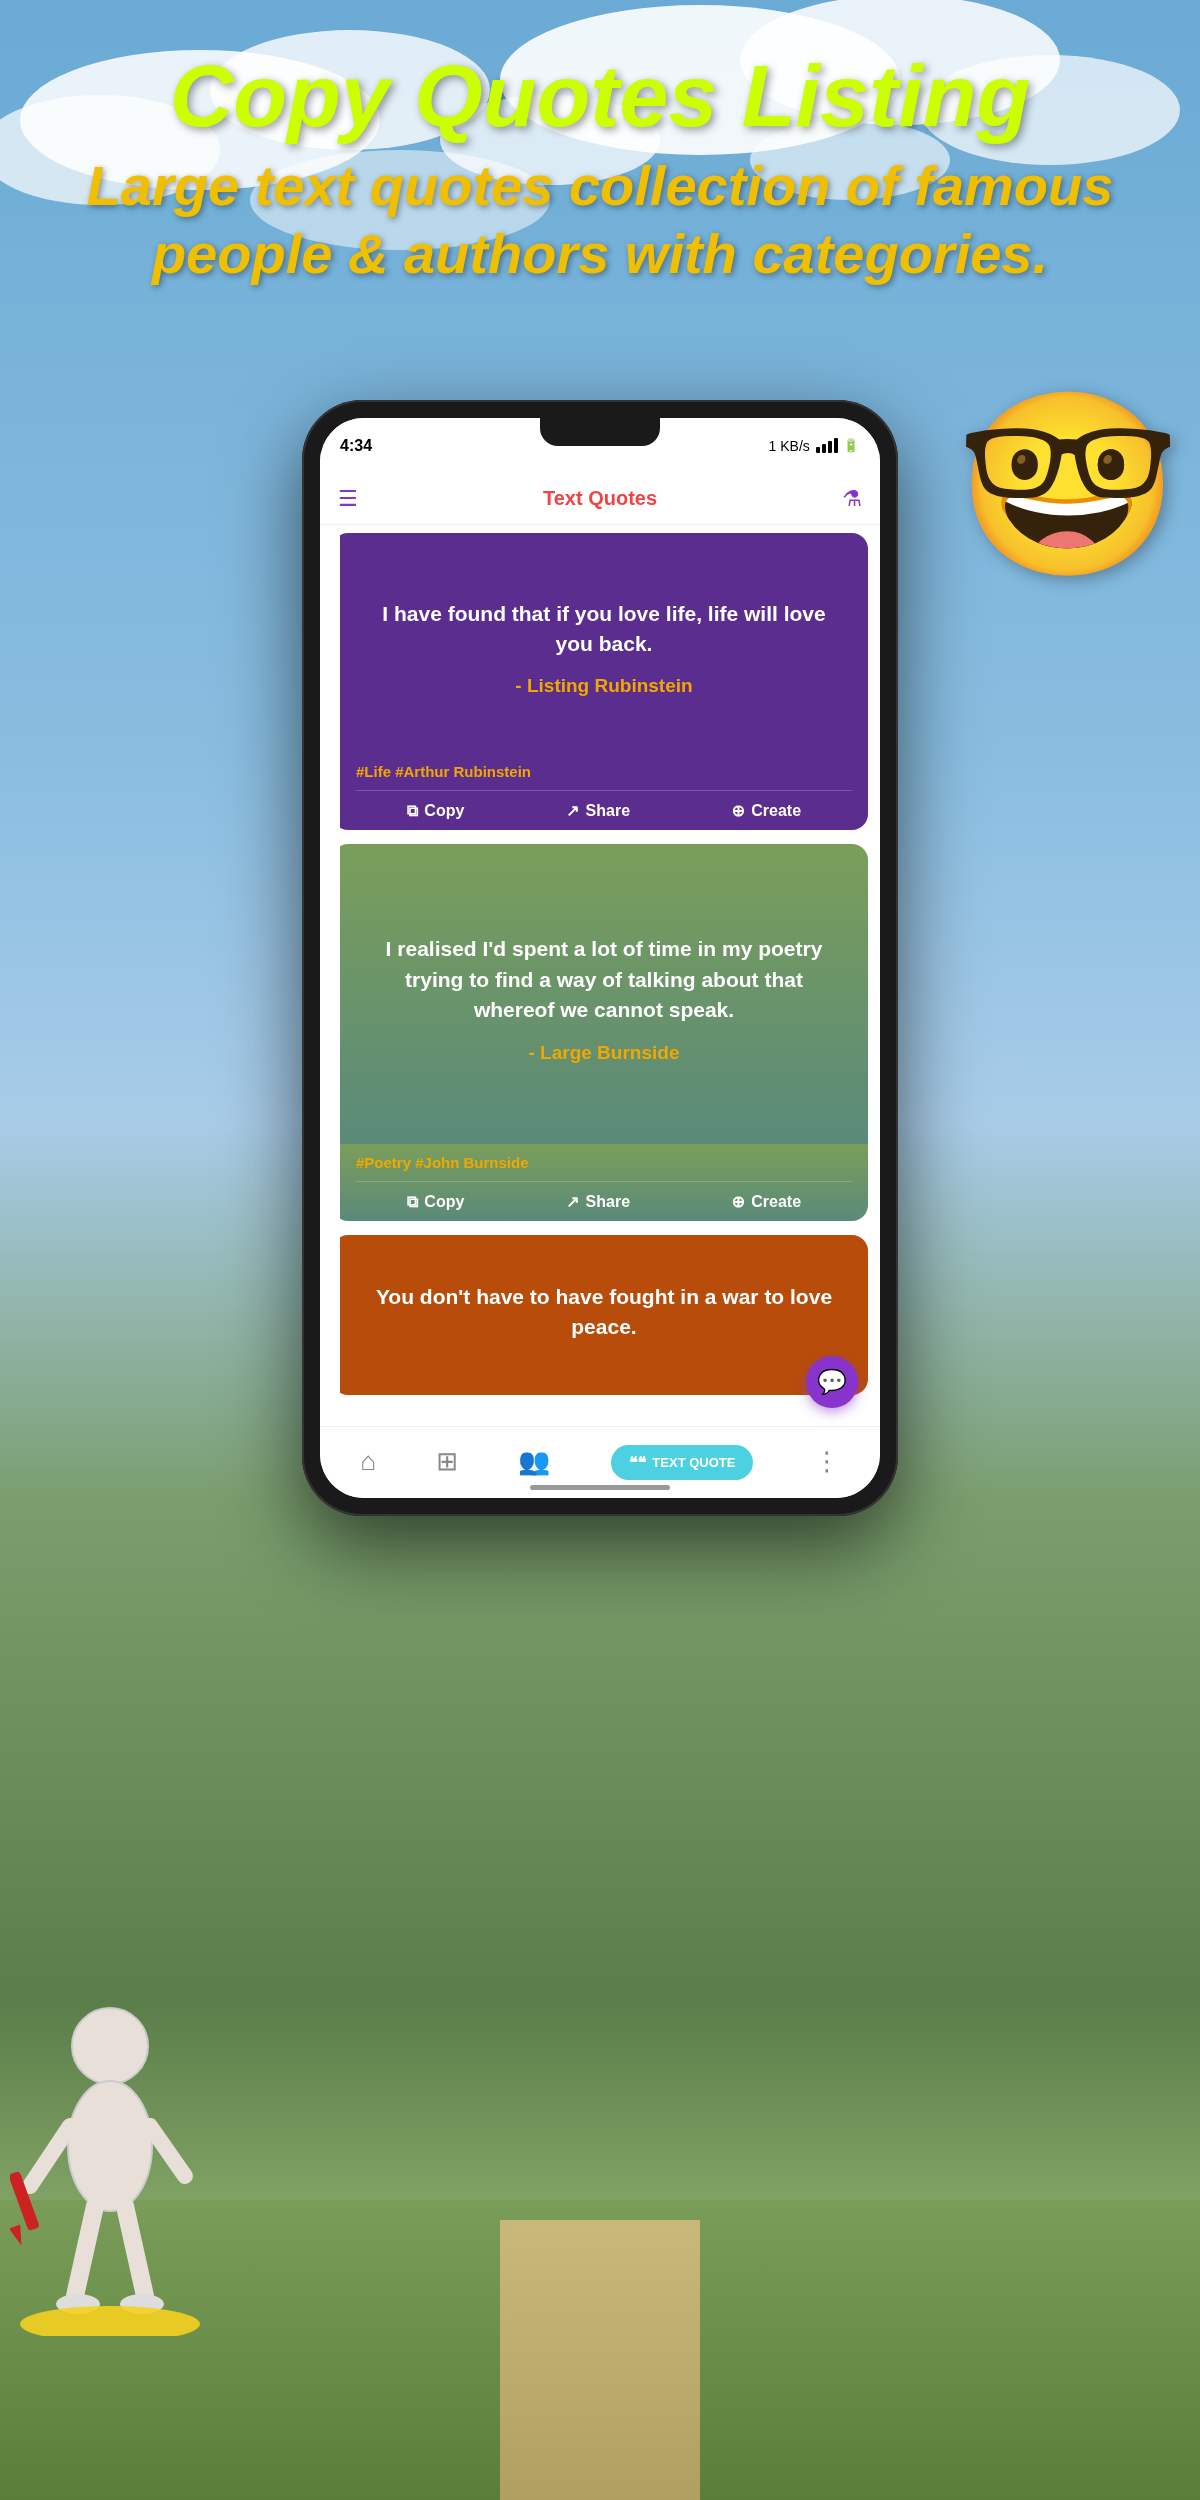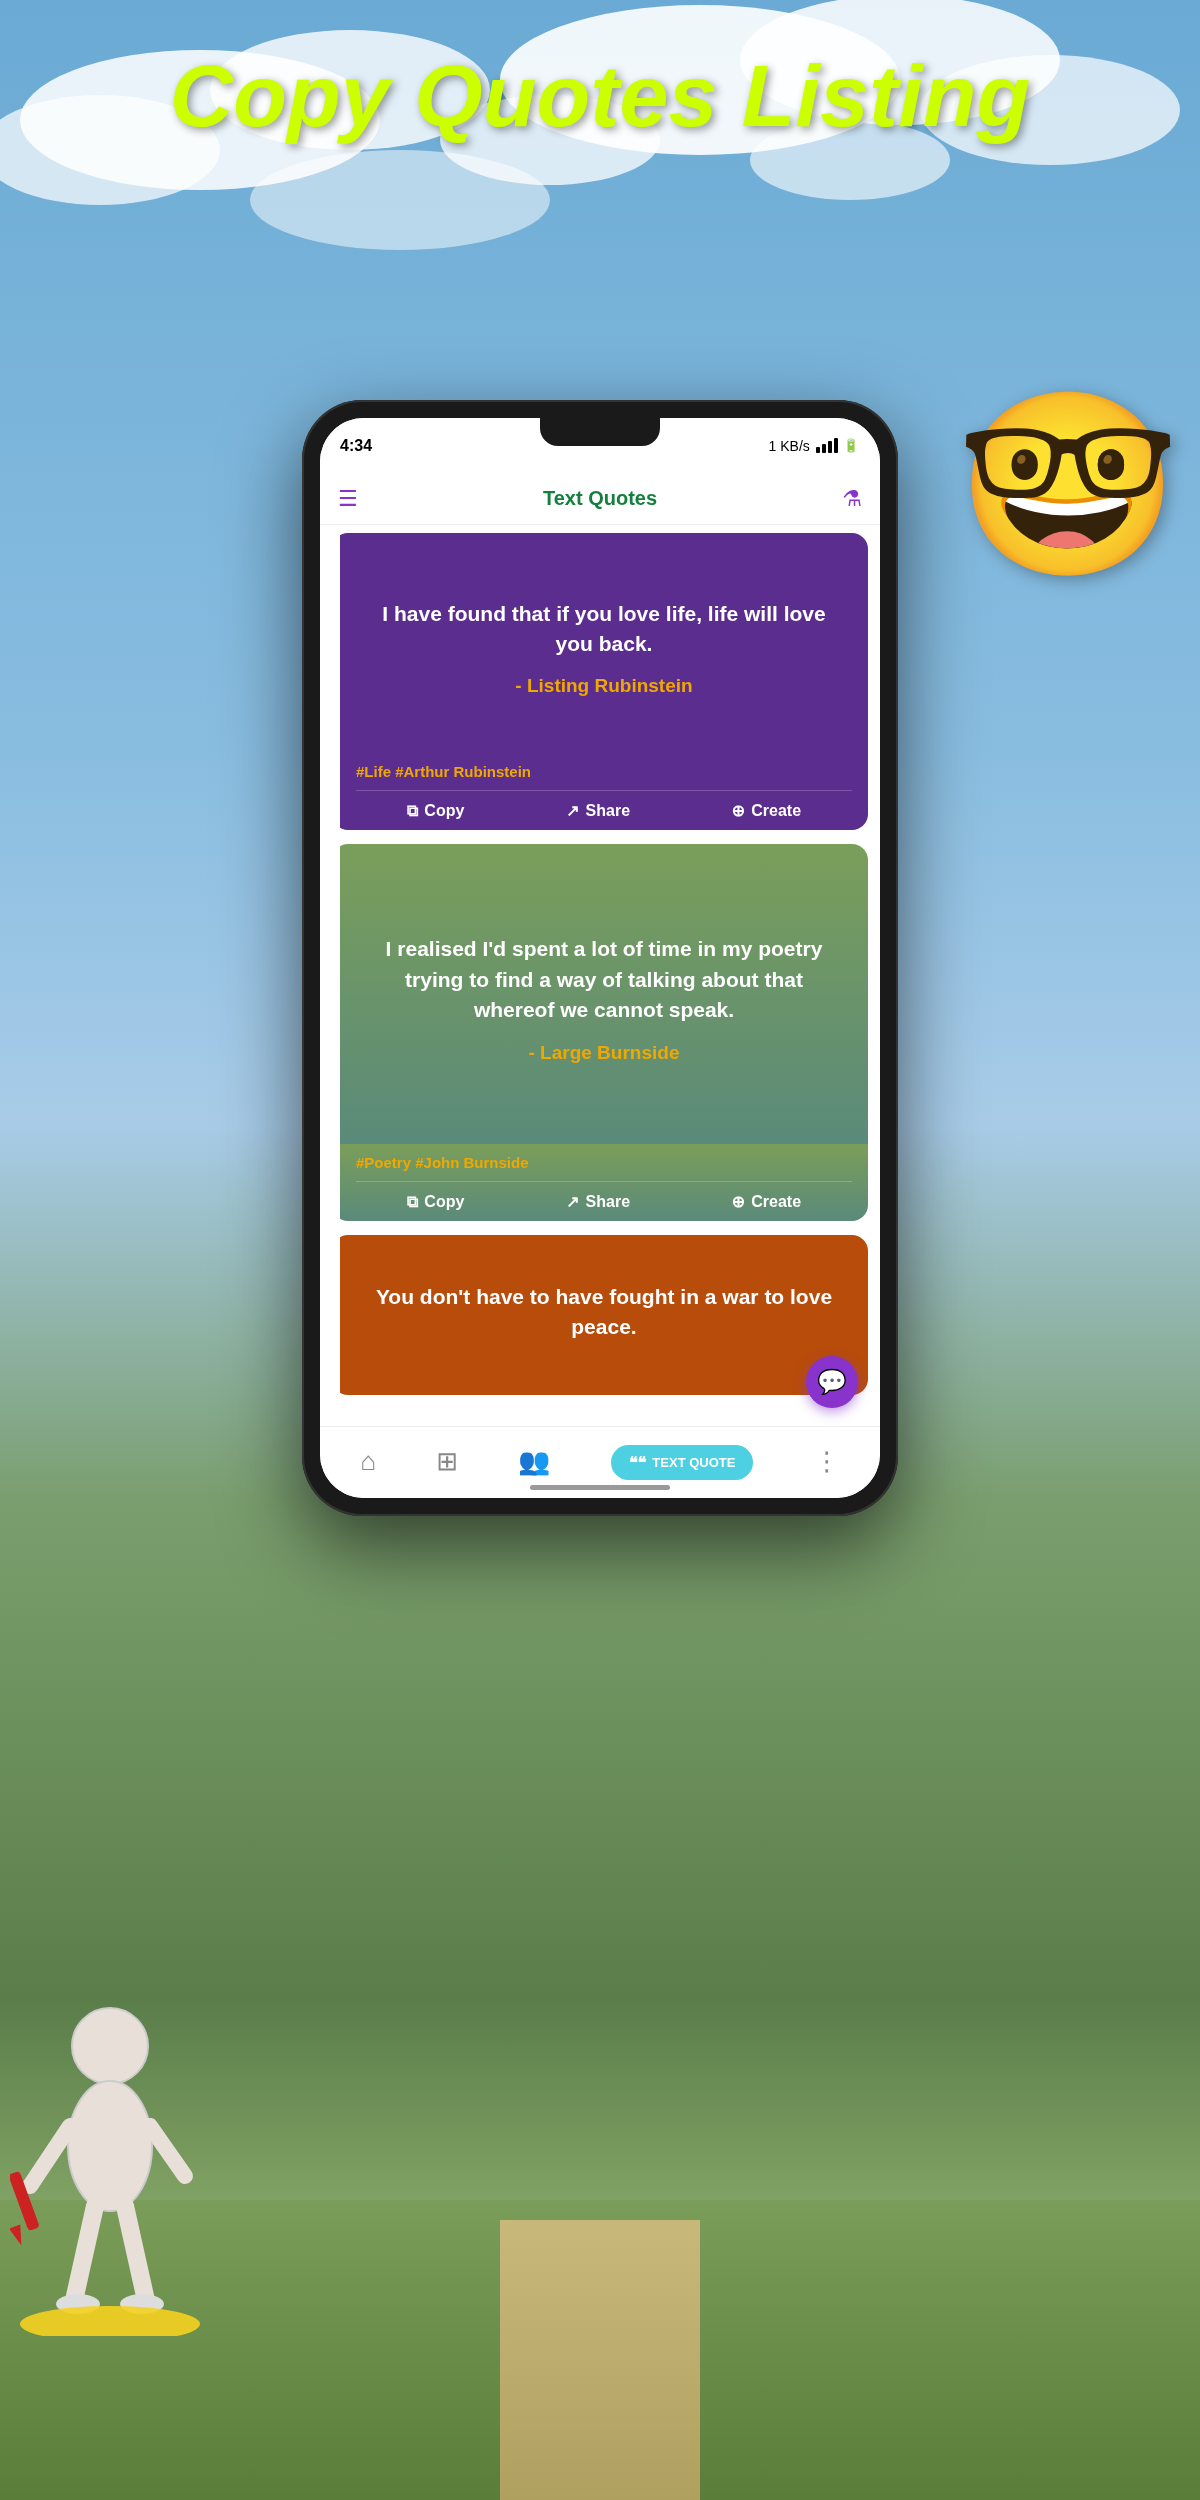--- a/index.html
+++ b/index.html
@@ -126,21 +126,21 @@
       height: 52px;
       display: flex;
       align-items: center;
       justify-content: space-between;
       padding: 0 18px;
       border-bottom: 1px solid #eee;
     }
     .app-header-title {
       font-size: 20px;
       font-weight: 600;
-      color: #15803d;
+      color: #ef4444;
     }
     .header-icon {
       color: #8833cc;
       font-size: 22px;
     }
 
     
     .quotes-area {
       overflow: hidden;
       height: calc(1080px - 55px - 52px - 72px);
@@ -353,20 +353,21 @@
   <ellipse cx="700" cy="80" rx="200" ry="75" fill="rgba(255,255,255,0.9)"></ellipse>
   <ellipse cx="900" cy="60" rx="160" ry="65" fill="rgba(255,255,255,0.85)"></ellipse>
   <ellipse cx="1050" cy="110" rx="130" ry="55" fill="rgba(255,255,255,0.7)"></ellipse>
   <ellipse cx="550" cy="140" rx="110" ry="45" fill="rgba(255,255,255,0.75)"></ellipse>
   <ellipse cx="850" cy="160" rx="100" ry="40" fill="rgba(255,255,255,0.6)"></ellipse>
   <ellipse cx="400" cy="200" rx="150" ry="50" fill="rgba(255,255,255,0.5)"></ellipse>
 </svg>
 
 <div class="header-section">
   <div class="main-title">Copy Quotes Listing</div>
+  <div class="subtitle">Large text quotes collection of famous people &amp; authors with categories.</div>
 </div>
 
 <div class="emoji-glasses">🤓</div>
 
 <div class="character-figure">
   <svg viewBox="0 0 200 350" xmlns="http://www.w3.org/2000/svg">
 
     <circle cx="100" cy="60" r="38" fill="#e8e0d8" stroke="#ccc" stroke-width="2"></circle>
 
     <ellipse cx="100" cy="160" rx="42" ry="65" fill="#e8e0d8" stroke="#ccc" stroke-width="2"></ellipse>

